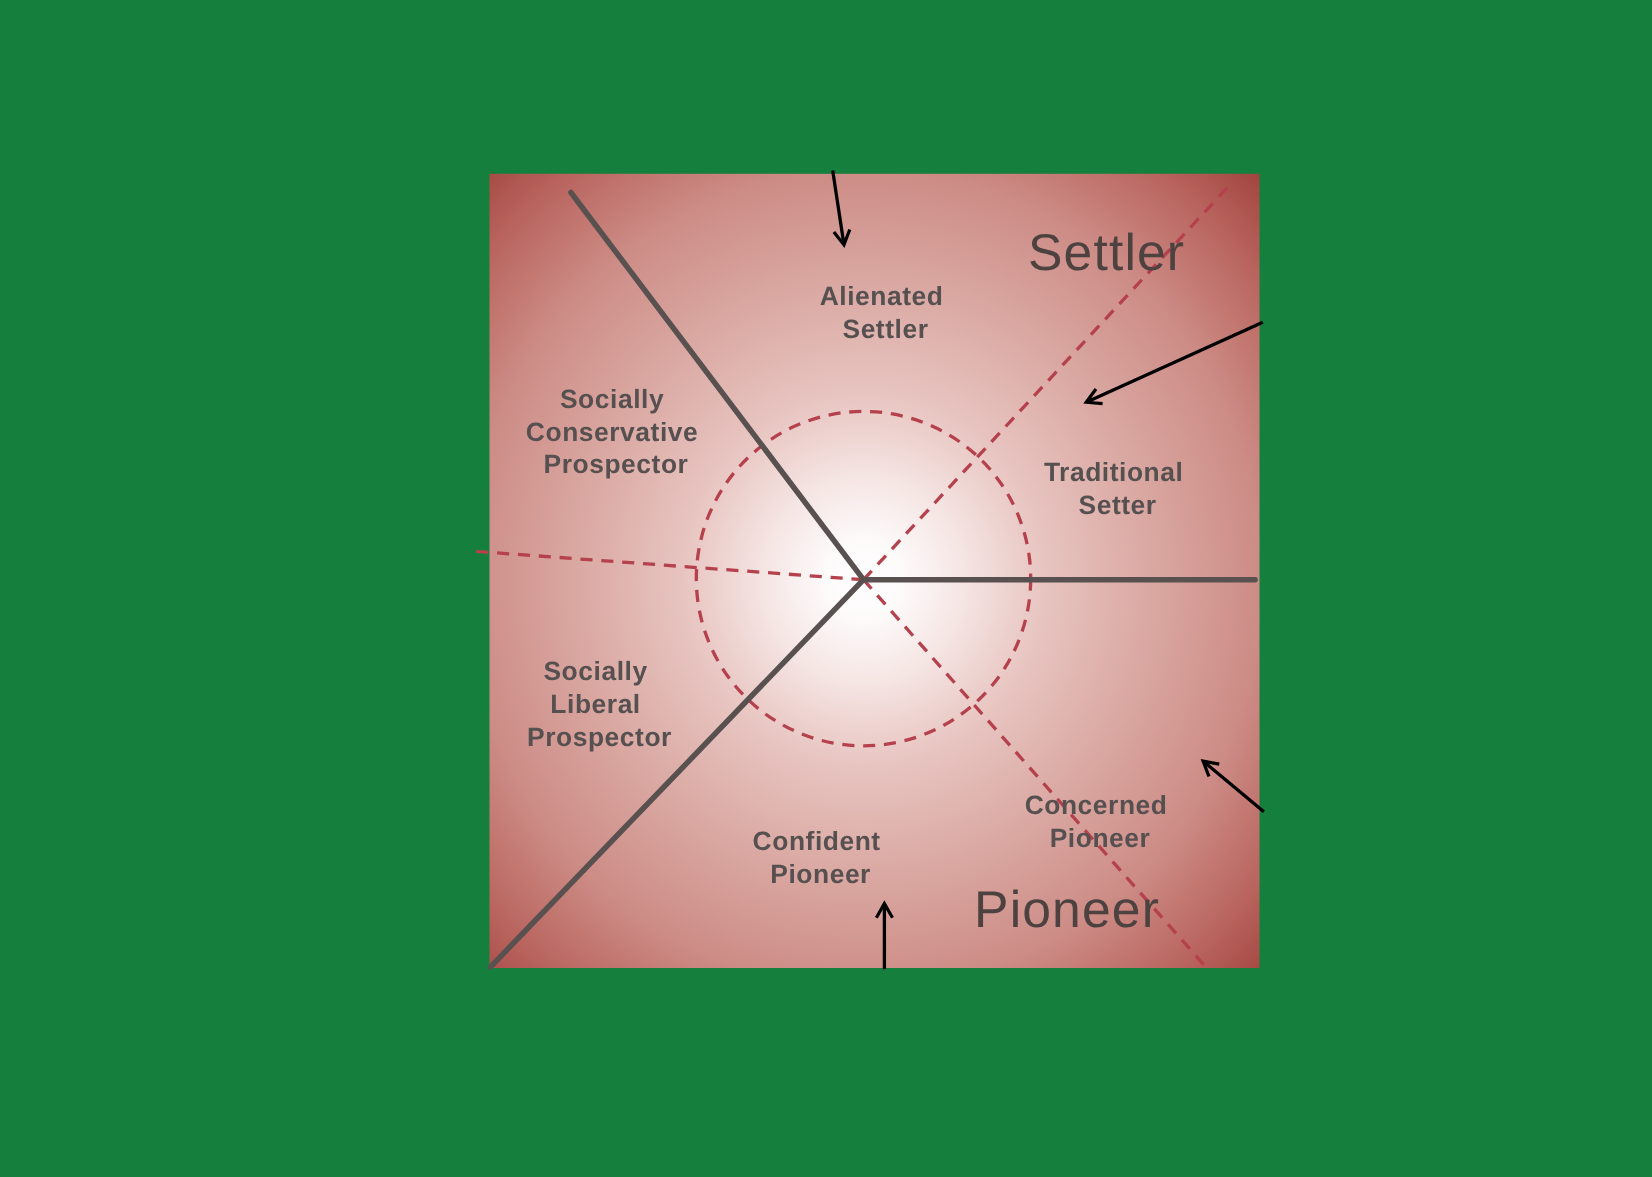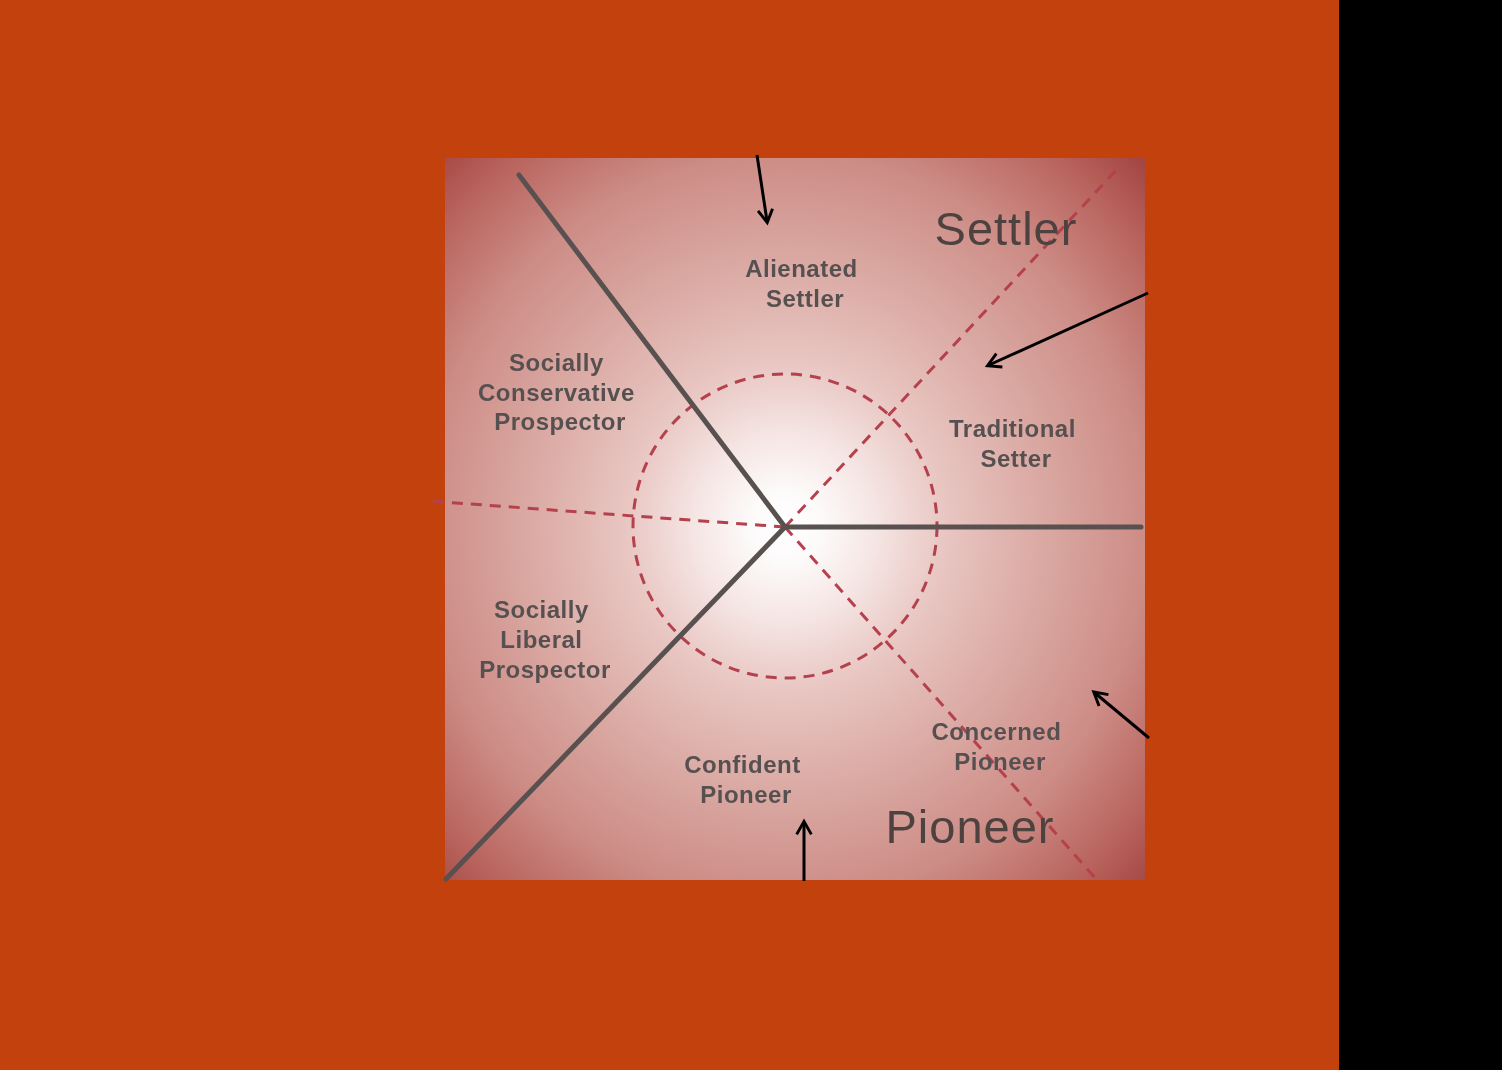--- a/index.html
+++ b/index.html
@@ -5,23 +5,23 @@
   html, body {
     margin: 0;
     padding: 0;
     background: #000000;
     width: 1502px;
     height: 1070px;
     overflow: hidden;
   }
   .stage {
     position: relative;
-    width: 1339px;
+    width: 1502px;
     height: 1070px;
-    background: #c2410c;
+    background: #15803d;
   }
   svg text {
     font-family: "Liberation Sans", "DejaVu Sans", sans-serif;
   }
   .seg-label {
     font-size: 24px;
     font-weight: bold;
     fill: #575051;
     text-anchor: middle;
     letter-spacing: 0.5px;

